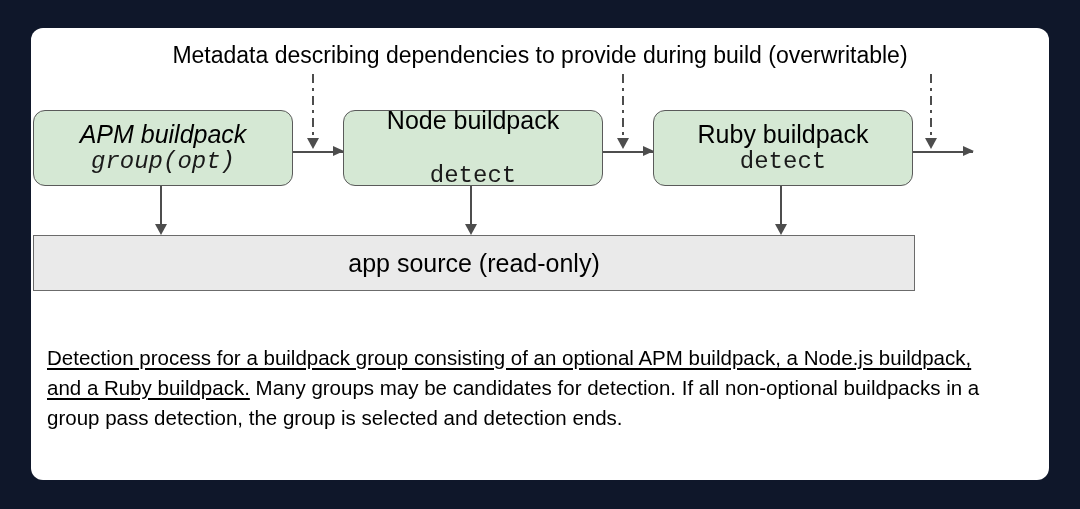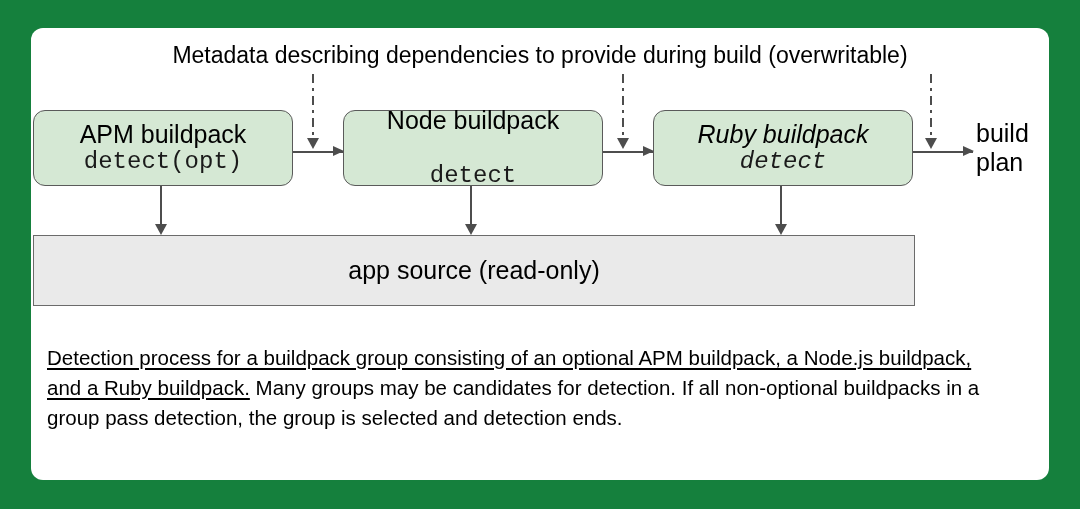--- a/index.html
+++ b/index.html
@@ -4,21 +4,21 @@
 <style>
   html, body {
     margin: 0;
     padding: 0;
     background: #000000;
   }
   #screen {
     position: relative;
     width: 1080px;
     height: 509px;
-    background: #15803d;
+    background: #0f172a;
     overflow: hidden;
     font-family: "Liberation Sans", sans-serif;
   }
   #card {
     position: absolute;
     left: 31px;
     top: 28px;
     width: 1018px;
     height: 452px;
     background: #ffffff;
@@ -58,23 +58,23 @@
     white-space: nowrap;
   }
   .bp-fn {
     font-family: "Liberation Mono", "DejaVu Sans Mono", monospace;
     font-size: 24px;
     color: #1a1a1a;
     line-height: 1.1;
     margin-top: 2px;
     white-space: nowrap;
   }
-  #bp-apm  { left: 2px;   width: 260px; }
+  #bp-apm  { left: 2px;   width: 260px; font-style: italic; }
   #bp-node { left: 312px; width: 260px; gap: 28px; }
-  #bp-ruby { left: 622px; width: 260px; font-style: italic; }
+  #bp-ruby { left: 622px; width: 260px; }
 
   
   .build-plan {
     position: absolute;
     left: 945px;
     top: 82px;
     width: 80px;
     height: 76px;
     display: flex;
     flex-direction: column;
@@ -176,21 +176,21 @@
   #v1 { left: 124px; }
   #v2 { left: 434px; }
   #v3 { left: 744px; }
 
   
   #app-source {
     position: absolute;
     left: 2px;
     top: 207px;
     width: 882px;
-    height: 71px;
+    height: 56px;
     background: #eaeaea;
     border: 1.8px solid #6b6b6b;
     box-sizing: border-box;
     display: flex;
     align-items: center;
     justify-content: center;
     font-size: 25px;
     color: #000000;
   }
 
@@ -212,37 +212,33 @@
 </head>
 <body>
 
 <div id="screen">
   <div id="card">
 
     <div class="caption">Metadata describing dependencies to provide during build (overwritable)</div>
 
     <div class="bp-box" id="bp-apm">
       <div class="bp-title">APM buildpack</div>
-      <div class="bp-fn">detect(opt)</div>
+      <div class="bp-fn">group(opt)</div>
     </div>
 
     <div class="bp-box" id="bp-node">
       <div class="bp-title">Node buildpack</div>
       <div class="bp-fn">detect</div>
     </div>
 
     <div class="bp-box" id="bp-ruby">
       <div class="bp-title">Ruby buildpack</div>
       <div class="bp-fn">detect</div>
     </div>
 
-    <div class="build-plan">
-      <span>build</span>
-      <span>plan</span>
-    </div>
 
     <div class="h-arrow" id="h1">
       <div class="shaft"></div>
       <div class="head"></div>
     </div>
     <div class="h-arrow" id="h2">
       <div class="shaft"></div>
       <div class="head"></div>
     </div>
     <div class="h-arrow" id="h3">

